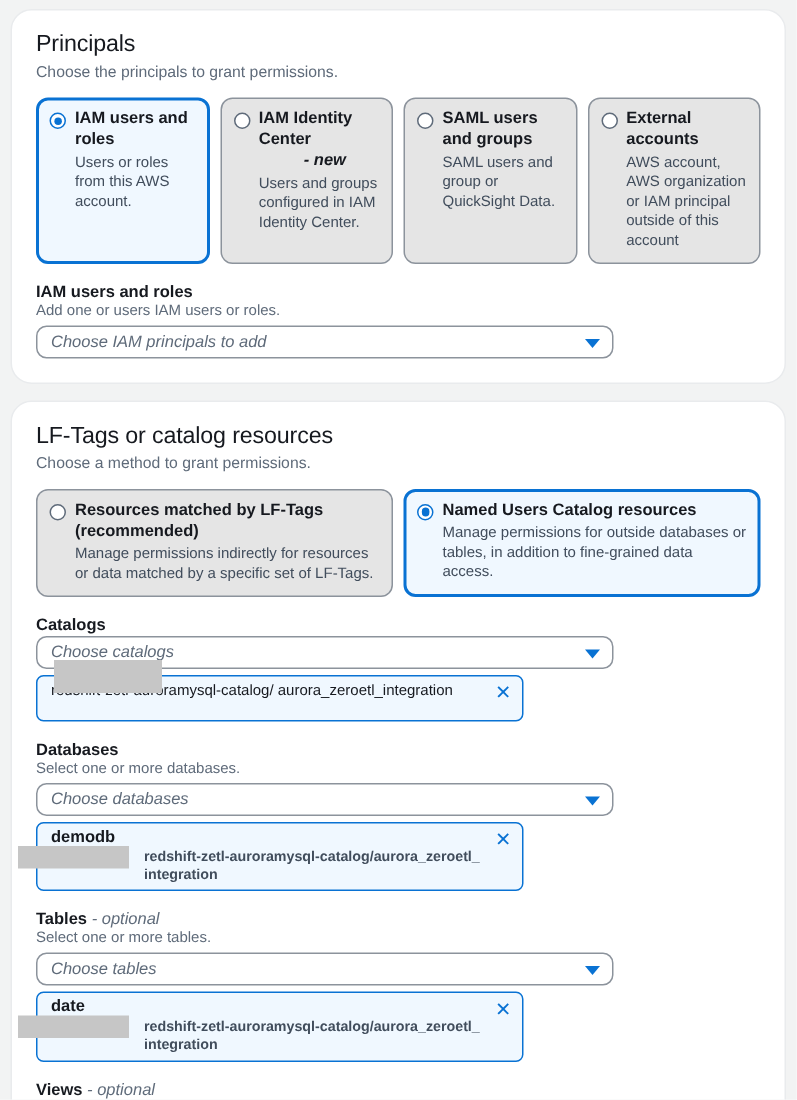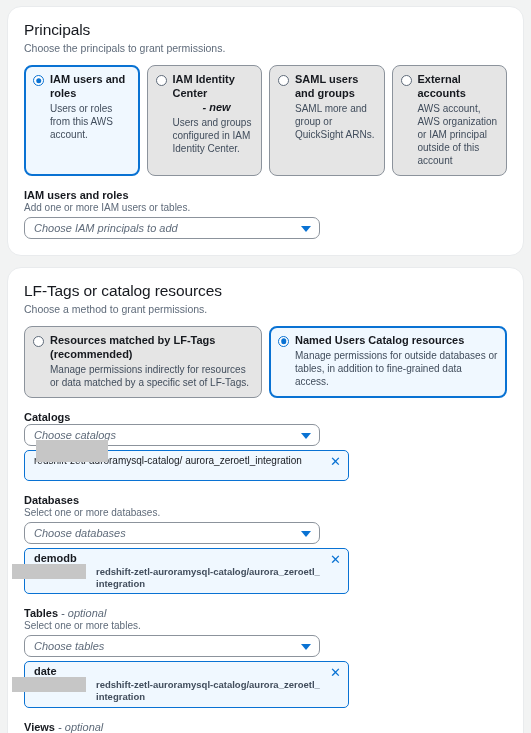--- a/index.html
+++ b/index.html
@@ -85,21 +85,21 @@
   .field-hint { font-size: 10px; color: #5f6b7a; margin-bottom: 4px; }
 
   .select {
     position: relative;
     height: 22px;
     border: 1px solid #8c939c;
     border-radius: 7px;
     background: #ffffff;
     display: flex; align-items: center;
     padding: 0 24px 0 9px;
-    width: 296px;
+    width: 385px;
   }
   .select .ph {
     font-size: 11px; font-style: italic; color: #5f6b7a;
     white-space: nowrap; overflow: hidden;
   }
   .caret {
     position: absolute; right: 8px; top: 50%;
     margin-top: -2px;
     width: 0; height: 0;
     border-left: 5px solid transparent;
@@ -171,36 +171,36 @@
           <span class="tile-label"><span>IAM Identity Center</span><br><span class="new-em">- new</span></span>
         </div>
         <div class="tile-desc">Users and groups configured in IAM Identity Center.</div>
       </div>
 
       <div class="tile">
         <div class="tile-head">
           <span class="radio"></span>
           <span class="tile-label">SAML users and groups</span>
         </div>
-        <div class="tile-desc">SAML more and group or QuickSight ARNs.</div>
+        <div class="tile-desc">SAML users and group or QuickSight Data.</div>
       </div>
 
       <div class="tile">
         <div class="tile-head">
           <span class="radio"></span>
           <span class="tile-label">External accounts</span>
         </div>
         <div class="tile-desc">AWS account, AWS organization or IAM principal outside of this account</div>
       </div>
 
     </div>
 
     <div class="field">
       <div class="field-label">IAM users and roles</div>
-      <div class="field-hint">Add one or more IAM users or tables.</div>
+      <div class="field-hint">Add one or users IAM users or roles.</div>
       <div class="select">
         <span class="ph">Choose IAM principals to add</span>
         <span class="caret"></span>
       </div>
     </div>
   </div>
 
   <div class="card">
     <div class="card-title">LF-Tags or catalog resources</div>
     <div class="card-sub">Choose a method to grant permissions.</div>

